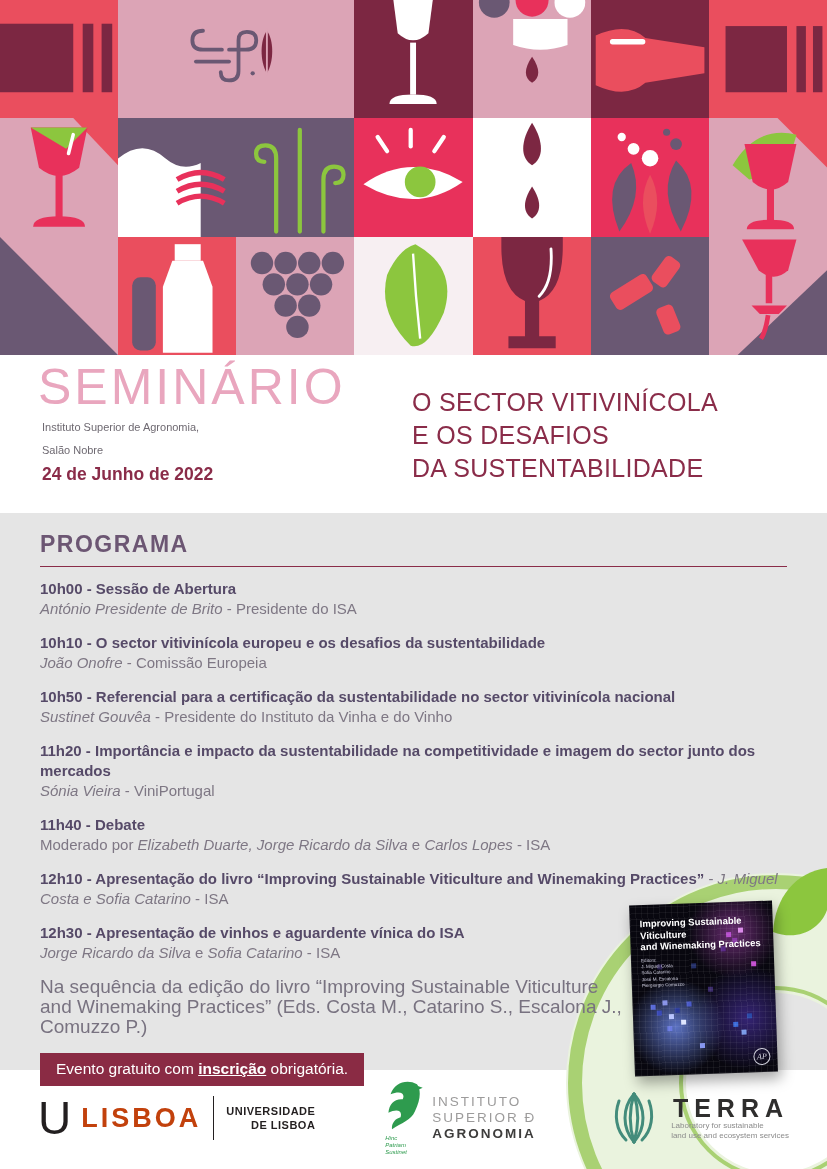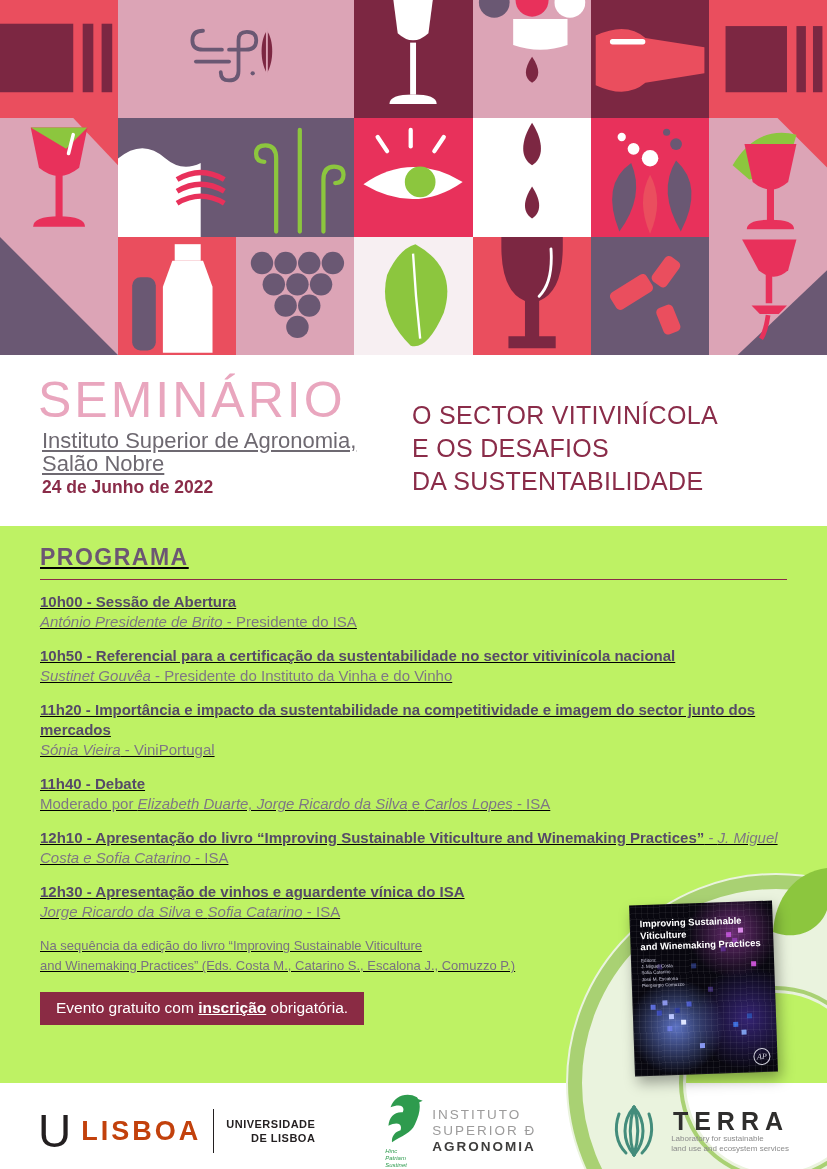--- a/index.html
+++ b/index.html
@@ -5,36 +5,36 @@
   html,body{margin:0;padding:0;}
   body{width:827px;height:1169px;position:relative;overflow:hidden;background:#fff;
        font-family:"Liberation Sans",sans-serif;}
   
   .mosaic{display:grid;grid-template-columns:repeat(7,1fr);grid-auto-rows:118.33px;
           height:355px;overflow:hidden;}
   .tile{position:relative;overflow:hidden;}
   .tile svg{width:100%;height:100%;display:block;}
   
   .title-sec{position:relative;height:153px;background:#fff;}
-  .seminario{margin:18px 0 0 38px;font-size:50px;font-weight:400;letter-spacing:3px;
+  .seminario{margin:5px 0 0 38px;font-size:50px;font-weight:400;letter-spacing:3px;
              color:#E9A6BE;line-height:54px;}
-  .venue{margin:2px 0 0 42px;font-size:22px;line-height:23px;color:#6E6971;text-decoration:underline;}
+  .venue{margin:2px 0 0 42px;font-size:11px;line-height:23px;color:#6E6971;}
   .date{margin:2px 0 0 42px;font-size:17.5px;font-weight:700;color:#8A2C49;}
   .subject{position:absolute;left:412px;top:26px;font-size:25px;line-height:33px;
            color:#8A2C49;letter-spacing:.3px;font-weight:500;}
   
-  .program-sec{background:#bef264;height:557px;padding:18px 40px 0;box-sizing:border-box;text-decoration:underline;}
+  .program-sec{background:#e5e5e5;height:557px;padding:18px 40px 0;box-sizing:border-box;}
   .program-inner{position:relative;z-index:4;}
   .program-h{font-size:23px;font-weight:700;letter-spacing:1.5px;color:#6C5673;margin:0 0 8px;}
   .rule{border-top:1.6px solid #8A2C49;width:747px;margin:0 0 12px;}
   .item{font-size:15px;line-height:20px;margin-bottom:14px;max-width:752px;}
   .item span{color:#7E7784;}
   .item .bold{color:#564A68;font-weight:700;}
   .italic{font-style:italic;}
-  .note{font-size:13px;line-height:20px;color:#787280;margin-top:4px;max-width:620px;}
+  .note{font-size:19px;line-height:20px;color:#787280;margin-top:4px;max-width:620px;}
   .cta{display:inline-block;margin-top:16px;background:#8A2B44;color:#fff;font-size:15.5px;
        padding:7px 16px 8px;cursor:pointer;}
   .cta .link{font-weight:700;text-decoration:underline;}
   
   footer{position:relative;height:104px;background:#fff;display:flex;align-items:center;
          justify-content:space-between;padding:0 38px 8px;box-sizing:border-box;}
   .logo{position:relative;z-index:4;display:flex;align-items:center;}
   .ul-u{font-size:46px;font-weight:400;color:#231F20;margin-right:10px;}
   .ul-name{font-size:27px;font-weight:700;letter-spacing:3px;color:#c2410c;}
   .ul-div{width:1px;height:44px;background:#231F20;margin:0 12px;}
@@ -261,20 +261,24 @@
 <section class="program-sec">
   <div class="program-inner">
     <h2 class="program-h">PROGRAMA</h2>
     <div class="rule"></div>
     <div>
         <div class="item">
           <div><span class="bold">10h00 - Sessão de Abertura</span></div>
           <div><span class="italic">António Presidente de Brito</span><span> - Presidente do ISA</span></div>
         </div>
         <div class="item">
+          <div><span class="bold">10h10 - O sector vitivinícola europeu e os desafios da sustentabilidade</span></div>
+          <div><span class="italic">João Onofre</span><span> - Comissão Europeia</span></div>
+        </div>
+        <div class="item">
           <div><span class="bold">10h50 - Referencial para a certificação da sustentabilidade no sector vitivinícola nacional</span></div>
           <div><span class="italic">Sustinet Gouvêa</span><span> - Presidente do Instituto da Vinha e do Vinho</span></div>
         </div>
         <div class="item">
           <div><span class="bold">11h20 - Importância e impacto da sustentabilidade na competitividade e imagem do sector junto dos mercados</span></div>
           <div><span class="italic">Sónia Vieira</span><span> - ViniPortugal</span></div>
         </div>
         <div class="item">
           <div><span class="bold">11h40 - Debate</span></div>
           <div><span>Moderado por </span><span class="italic">Elizabeth Duarte, Jorge Ricardo da Silva</span><span> e </span><span class="italic">Carlos Lopes</span><span> - ISA</span></div>

